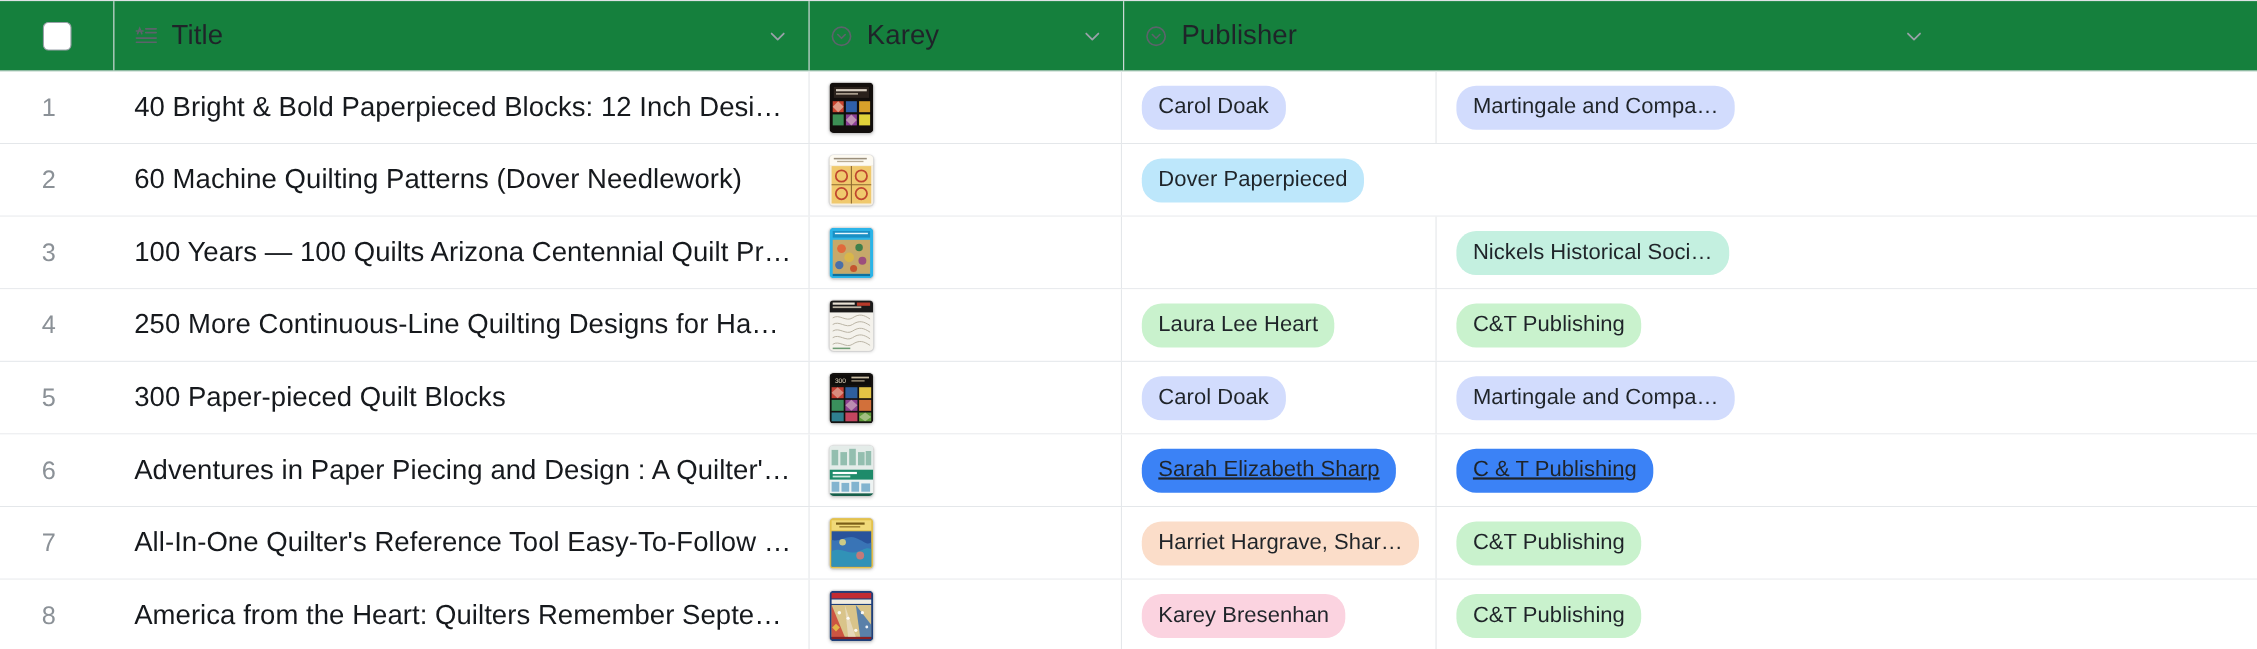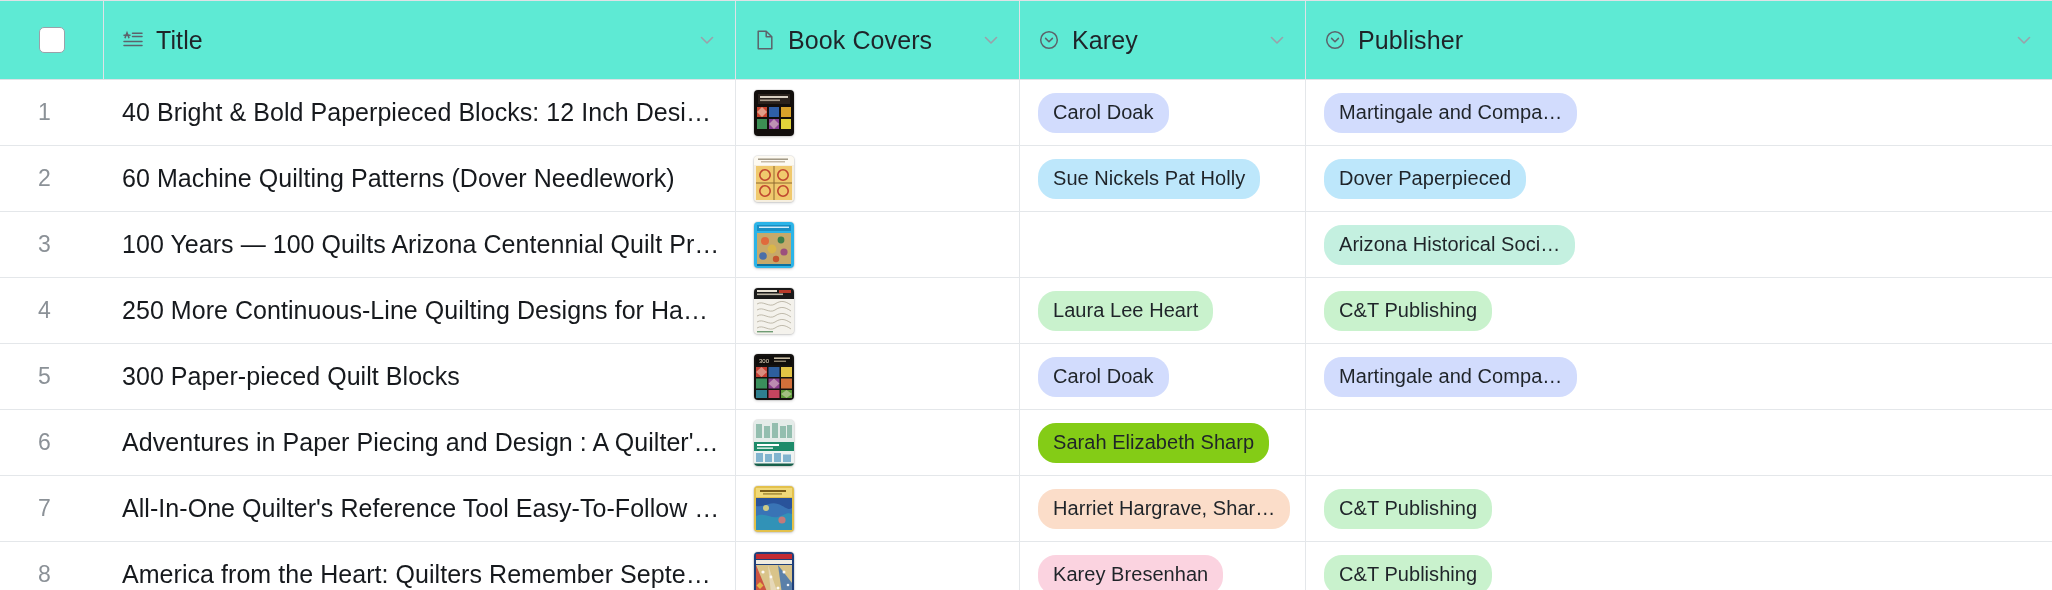--- a/index.html
+++ b/index.html
@@ -17,22 +17,22 @@
     width: 2052px;
     height: 590px;
     position: relative;
     background: #ffffff;
     border-top: 1px solid #dfe2e6;
   }
 
   
   .header-row {
     display: flex;
-    height: 79px;
-    background: #5eead4;
+    height: 64px;
+    background: #15803d;
     border-bottom: 1px solid #dfe2e6;
   }
 
   .hcell {
     display: flex;
     align-items: center;
     height: 100%;
     position: relative;
     border-right: 1px solid #dfe2e6;
     padding: 0 14px 0 18px;
@@ -153,21 +153,21 @@
     white-space: nowrap;
     overflow: hidden;
     text-overflow: ellipsis;
     letter-spacing: 0.05px;
   }
 
   .t-periwinkle { background: #d2dcfd; }
   .t-skyblue    { background: #bde7fb; }
   .t-mint       { background: #c4f0e0; }
   .t-green      { background: #c9f2cd; }
-  .t-yellow     { background: #84cc16; }
+  .t-yellow     { background: #3b82f6; text-decoration: underline; }
   .t-peach      { background: #fbddc9; }
   .t-pink       { background: #fbd3e0; text-align: center; }
 </style>
 </head>
 <body>
 
 <div class="grid">
 
   <div class="header-row">
 
@@ -187,34 +187,20 @@
         </svg>
       </span>
       <span class="hlabel">Title</span>
       <span class="chev">
         <svg width="22" height="22" viewBox="0 0 22 22" fill="none" stroke="currentColor" stroke-width="1.6" stroke-linecap="round" stroke-linejoin="round">
           <path d="M5.5 8.5 11 14l5.5-5.5"></path>
         </svg>
       </span>
     </div>
 
-    <div class="hcell col-cover">
-      <span class="hicon">
-        <svg width="20" height="22" viewBox="0 0 20 22" fill="none" stroke="currentColor" stroke-width="1.5" stroke-linejoin="round">
-          <path d="M3.2 2.2h8l5.6 5.6v12H3.2z"></path>
-          <path d="M11.2 2.2v5.6h5.6"></path>
-        </svg>
-      </span>
-      <span class="hlabel">Book Covers</span>
-      <span class="chev">
-        <svg width="22" height="22" viewBox="0 0 22 22" fill="none" stroke="currentColor" stroke-width="1.6" stroke-linecap="round" stroke-linejoin="round">
-          <path d="M5.5 8.5 11 14l5.5-5.5"></path>
-        </svg>
-      </span>
-    </div>
 
     <div class="hcell col-author">
       <span class="hicon">
         <svg width="22" height="22" viewBox="0 0 22 22" fill="none" stroke="currentColor" stroke-width="1.5" stroke-linecap="round" stroke-linejoin="round">
           <circle cx="11" cy="11" r="8.3"></circle>
           <path d="M7.6 9.4 11 12.8l3.4-3.4"></path>
         </svg>
       </span>
       <span class="hlabel">Karey</span>
       <span class="chev">
@@ -290,23 +276,20 @@
                 <circle cx="11" cy="35" r="5.2"></circle>
                 <circle cx="29" cy="35" r="5.2"></circle>
               </g>
               <g fill="none" stroke="#8e6a31" stroke-width="1">
                 <path d="M2 27h36"></path>
                 <path d="M20 10v34"></path>
               </g>
             </svg>
           </span>
         </div>
-        <div class="cell col-author">
-          <span class="tag t-skyblue">Sue Nickels Pat Holly</span>
-        </div>
         <div class="cell col-pub no-border">
           <span class="tag t-skyblue">Dover Paperpieced</span>
         </div>
       </div>
       <div class="row">
         <div class="cell rownum">3</div>
         <div class="cell col-title">
           <span class="title-text">100 Years — 100 Quilts Arizona Centennial Quilt Project</span>
         </div>
         <div class="cell col-cover">
@@ -321,21 +304,21 @@
               <circle cx="18" cy="27" r="4.4" fill="#d9b64a"></circle>
               <circle cx="30" cy="30" r="3.6" fill="#9c4f7d"></circle>
               <circle cx="9" cy="34" r="3.8" fill="#4a6fa8"></circle>
               <circle cx="22" cy="37" r="3.2" fill="#c4562f"></circle>
               <rect x="3" y="42" width="34" height="2" fill="#0f6f9c"></rect>
             </svg>
           </span>
         </div>
         <div class="cell col-author"></div>
         <div class="cell col-pub no-border">
-          <span class="tag t-mint">Arizona Historical Soci…</span>
+          <span class="tag t-mint">Nickels Historical Soci…</span>
         </div>
       </div>
       <div class="row">
         <div class="cell rownum">4</div>
         <div class="cell col-title">
           <span class="title-text">250 More Continuous-Line Quilting Designs for Hand, Machine a…</span>
         </div>
         <div class="cell col-cover">
           <span class="cover">
             <svg viewBox="0 0 40 46" preserveAspectRatio="none">
@@ -427,20 +410,23 @@
                 <rect x="20" y="33" width="7" height="9"></rect>
                 <rect x="29" y="34.5" width="8" height="7.5"></rect>
               </g>
               <rect x="0" y="43.5" width="40" height="2.5" fill="#175f4a"></rect>
             </svg>
           </span>
         </div>
         <div class="cell col-author">
           <span class="tag t-yellow">Sarah Elizabeth Sharp</span>
         </div>
+        <div class="cell col-pub no-border">
+          <span class="tag t-yellow">C &amp; T Publishing</span>
+        </div>
       </div>
       <div class="row">
         <div class="cell rownum">7</div>
         <div class="cell col-title">
           <span class="title-text">All-In-One Quilter's Reference Tool Easy-To-Follow Charts, Table…</span>
         </div>
         <div class="cell col-cover">
           <span class="cover">
             <svg viewBox="0 0 40 46" preserveAspectRatio="none">
               <rect width="40" height="46" fill="#e3c14c"></rect>

